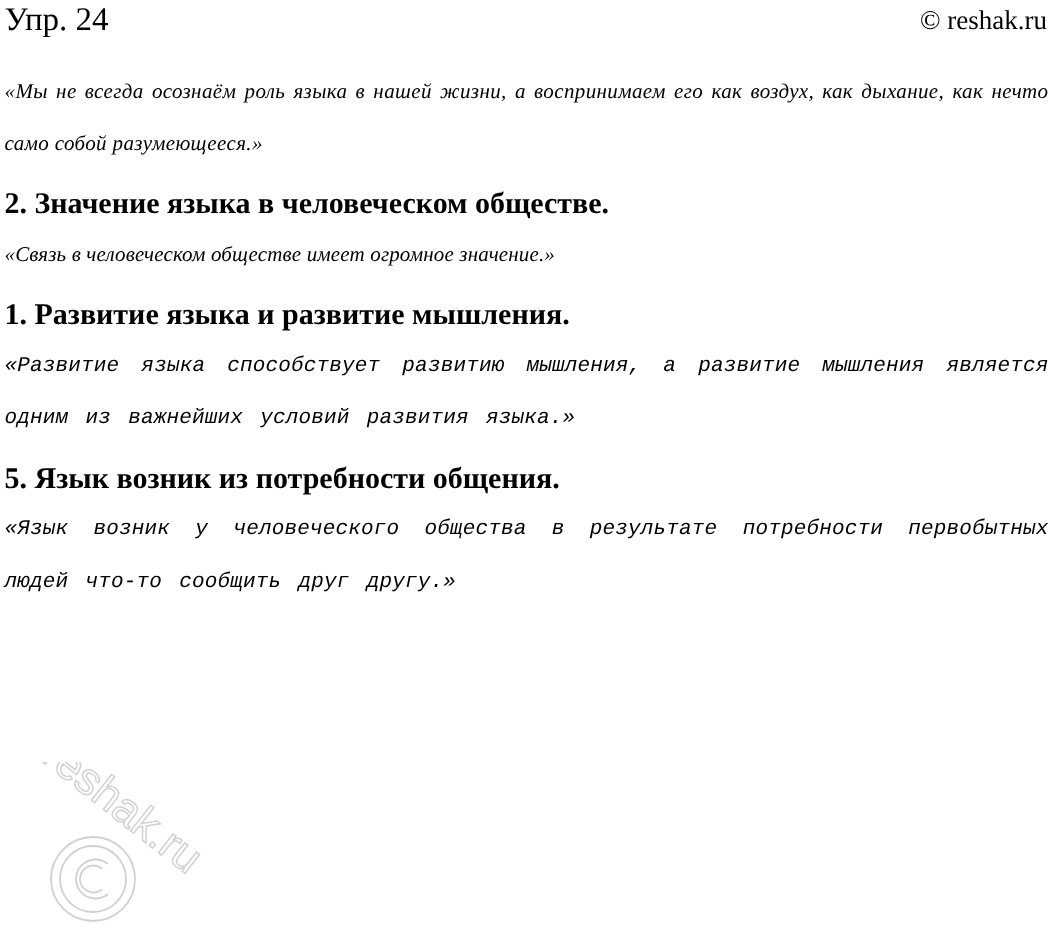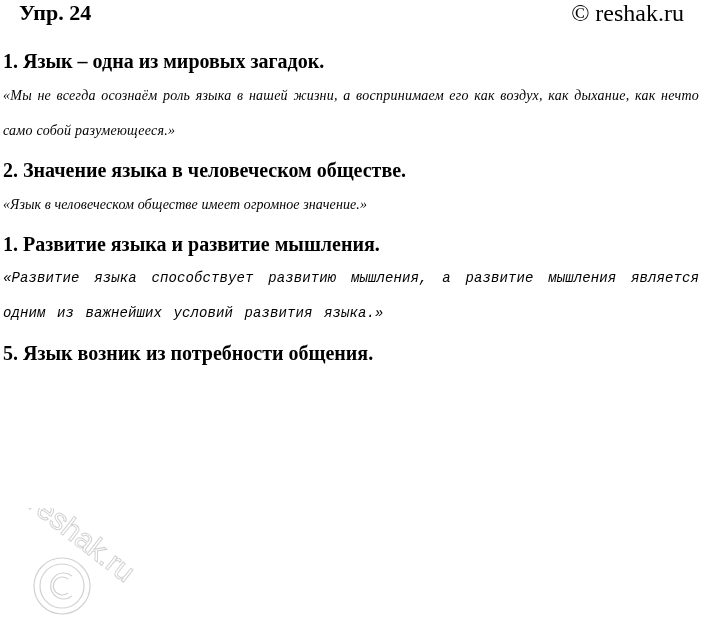--- a/index.html
+++ b/index.html
@@ -2,22 +2,22 @@
 <html><head>
 <meta charset="utf-8">
 <style>
   html, body { margin: 0; padding: 0; background: #ffffff; }
   body {
     width: 701px; height: 627px; overflow: hidden; position: relative;
     color: #000000;
     font-family: "Liberation Serif", "DejaVu Serif", serif;
   }
   .header { position: absolute; left: 3px; top: 0; width: 695px; height: 26px; }
-  .title { position: absolute; left: 16px; top: 0; font-weight: bold; font-size: 22px; line-height: 26px; }
-  .copyright { position: absolute; right: 14px; top: 0; font-size: 24px; line-height: 26px; }
+  .title { position: absolute; left: 0; top: 0; font-weight: normal; font-size: 22px; line-height: 26px; }
+  .copyright { position: absolute; right: 0; top: 0; font-size: 18px; line-height: 26px; }
   .content { position: absolute; left: 3px; top: 44px; width: 696px; }
   .heading { font-weight: bold; font-size: 20px; line-height: 34px; margin: 0; }
   .quote {
     font-style: italic; font-size: 14px; line-height: 35px; margin: 0;
     text-align: justify; text-align-last: left;
     letter-spacing: 0.1px;
   }
   .section { margin-bottom: 5px; }
   .section.s1 .quote { letter-spacing: 0.25px; }
   .section.s2 { margin-top: 4px; }
@@ -31,33 +31,33 @@
 </head>
 <body>
 
 <div class="header">
   <div class="title">Упр. 24</div>
   <div class="copyright">© reshak.ru</div>
 </div>
 
 <div class="content">
   <div class="section s1">
-    <p class="heading">1. Язык – одна из мировых загадок.</p>
     <p class="quote">«Мы не всегда осознаём роль языка в нашей жизни, а воспринимаем его как воздух, как дыхание, как нечто само собой разумеющееся.»</p>
   </div>
   <div class="section s2">
     <p class="heading">2. Значение языка в человеческом обществе.</p>
-    <p class="quote">«Язык в человеческом обществе имеет огромное значение.»</p>
+    <p class="quote">«Связь в человеческом обществе имеет огромное значение.»</p>
   </div>
   <div class="section s4">
     <p class="heading">1. Развитие языка и развитие мышления.</p>
     <p class="quote">«Развитие языка способствует развитию мышления, а развитие мышления является одним из важнейших условий развития языка.»</p>
   </div>
   <div class="section s5">
     <p class="heading">5. Язык возник из потребности общения.</p>
+    <p class="quote">«Язык возник у человеческого общества в результате потребности первобытных людей что-то сообщить друг другу.»</p>
   </div>
 </div>
 
 <div class="watermark">
   <svg viewBox="0 0 160 119">
     <g fill="none" stroke="#9a9a9a" stroke-width="1.2">
       <circle cx="62" cy="78" r="28"></circle>
       <circle cx="62" cy="78" r="22"></circle>
       <path d="M72 68 A13 13 0 1 0 72 88"></path>
       <path d="M68 71 A9 9 0 1 0 68 85"></path>

